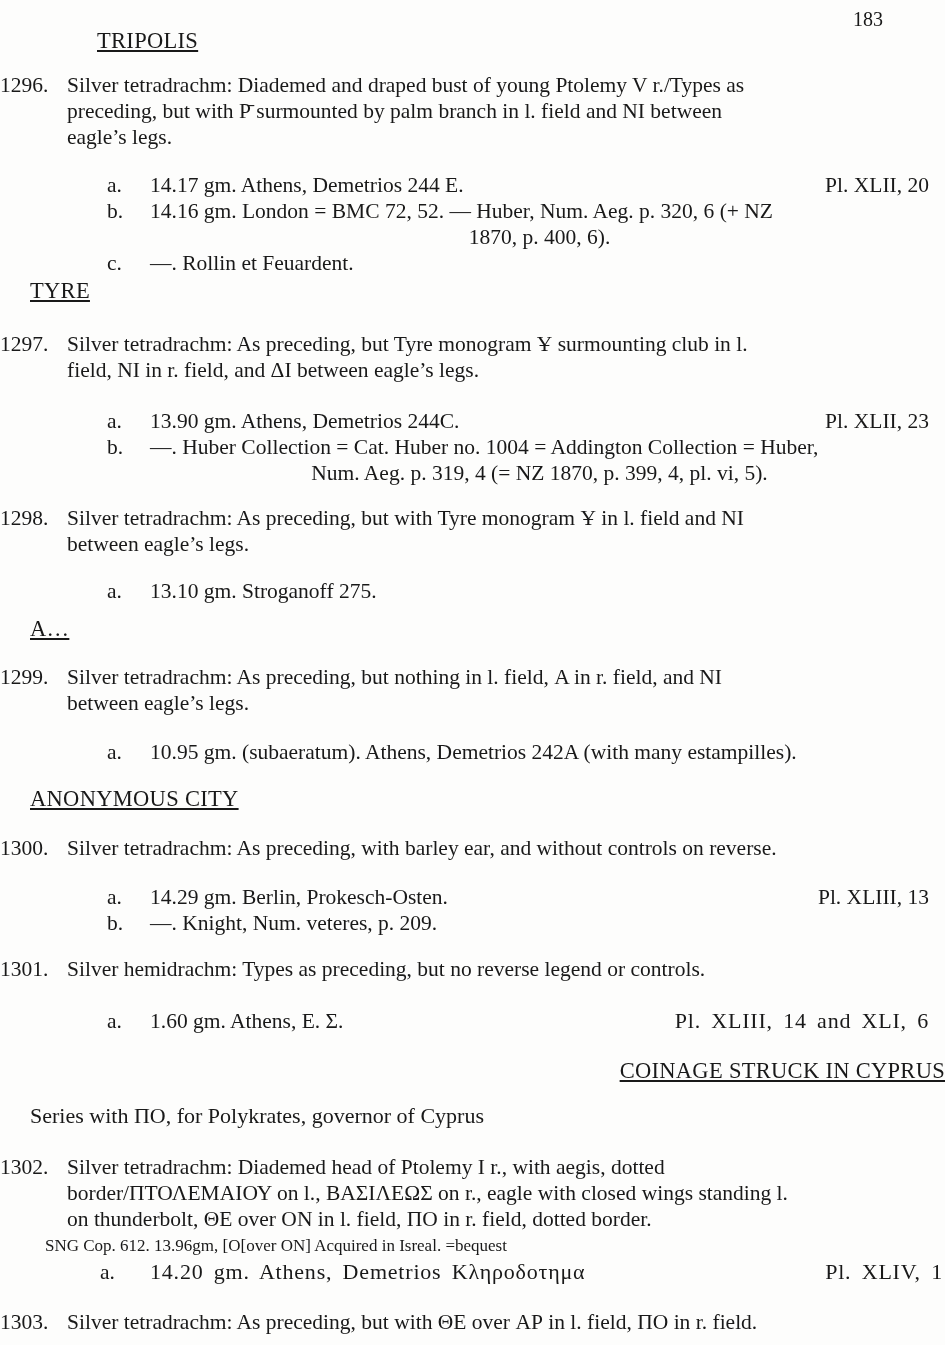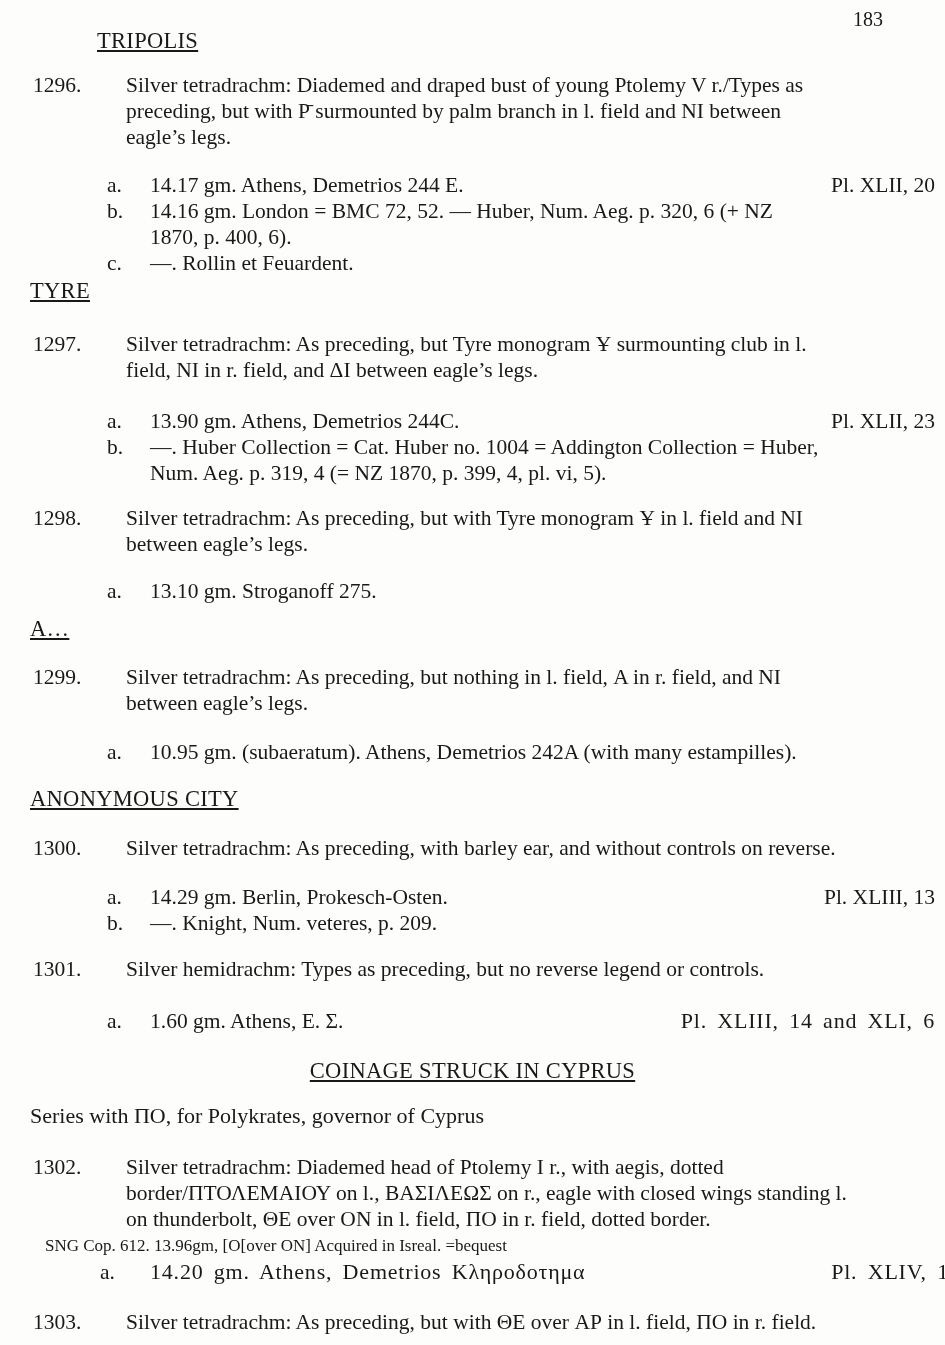--- a/index.html
+++ b/index.html
@@ -10,30 +10,30 @@
     color:#191919;
     font-family:"Liberation Serif","DejaVu Serif",serif;
     font-size:21.5px;
     line-height:26px;
     overflow:hidden;
   }
   .pageno{position:absolute;top:6px;left:853px;font-size:20px;}
   .h{font-size:22.5px;letter-spacing:0.3px;white-space:nowrap;text-decoration:underline;}
   .h-body{margin-left:97px;}
   .h-margin{margin-left:30px;}
-  .center{text-align:center;margin-left:0;}
+  .center{text-align:right;margin-left:0;}
   .series{margin-left:30px;font-size:22px;white-space:nowrap;}
-  .entry{display:flex;margin-left:33px;gap:26px;}
+  .entry{display:flex;}
   .entry .num{width:67px;flex:none;}
   .entry .ebody{flex:1;min-width:0;padding-right:1px;}
   .line{white-space:nowrap;}
   .subs{margin-left:107px;}
   .sub{display:flex;}
   .sub .letter{width:43px;flex:none;}
-  .sub .sbody{flex:1;min-width:0;padding-right:10px;}
+  .sub .sbody{flex:1;min-width:0;padding-right:16px;text-align:center;}
   .subline{display:flex;white-space:nowrap;}
   .subline .plate{margin-left:auto;padding-left:20px;}
   .plate-clip{margin-right:-14px;}
   .annotation{margin-left:45px;font-size:17px;line-height:22px;white-space:nowrap;}
   .wide{letter-spacing:0.8px;word-spacing:4px;font-size:22px;}
 </style>
 </head>
 <body>
 
 <div class="page">

